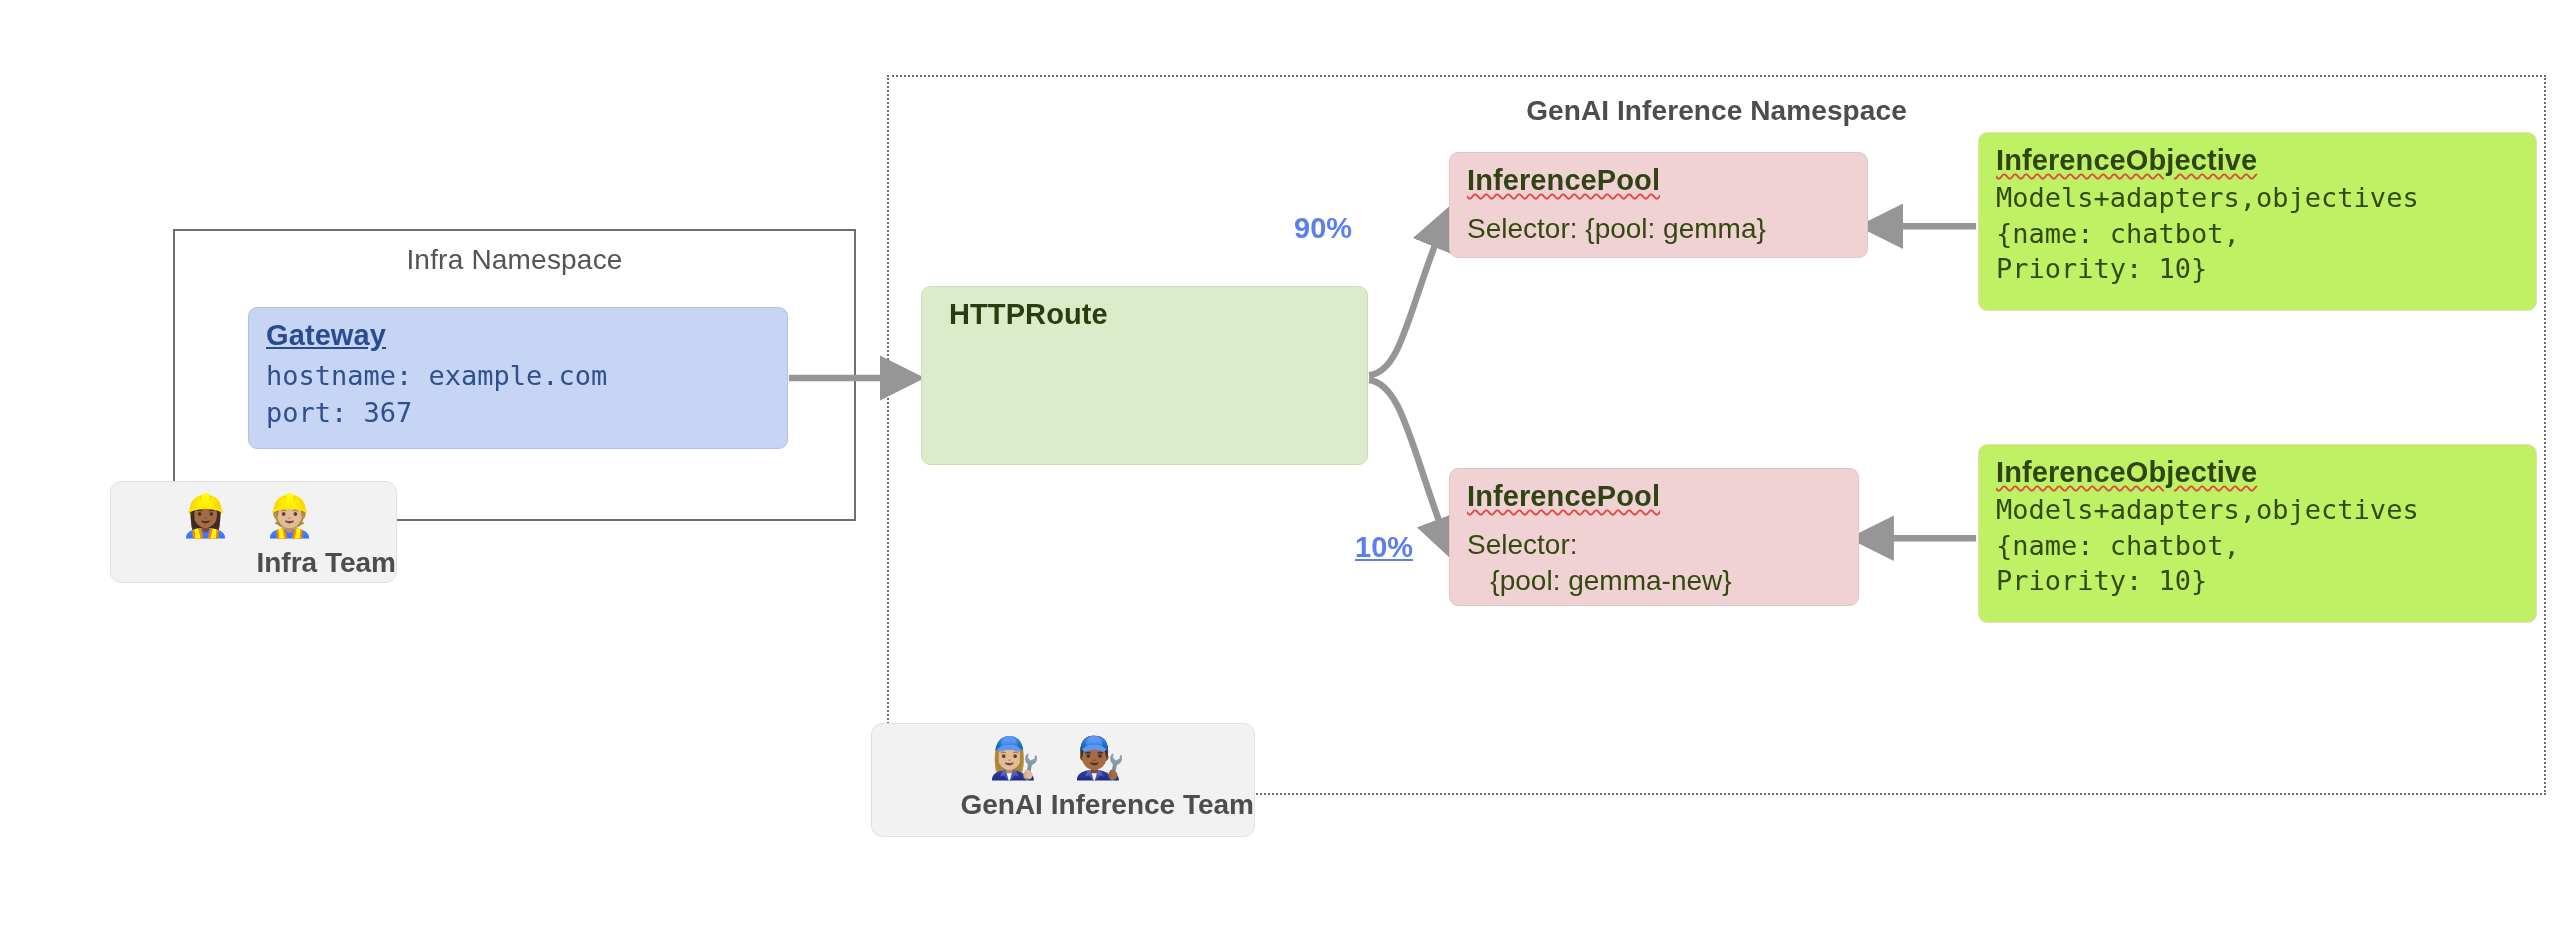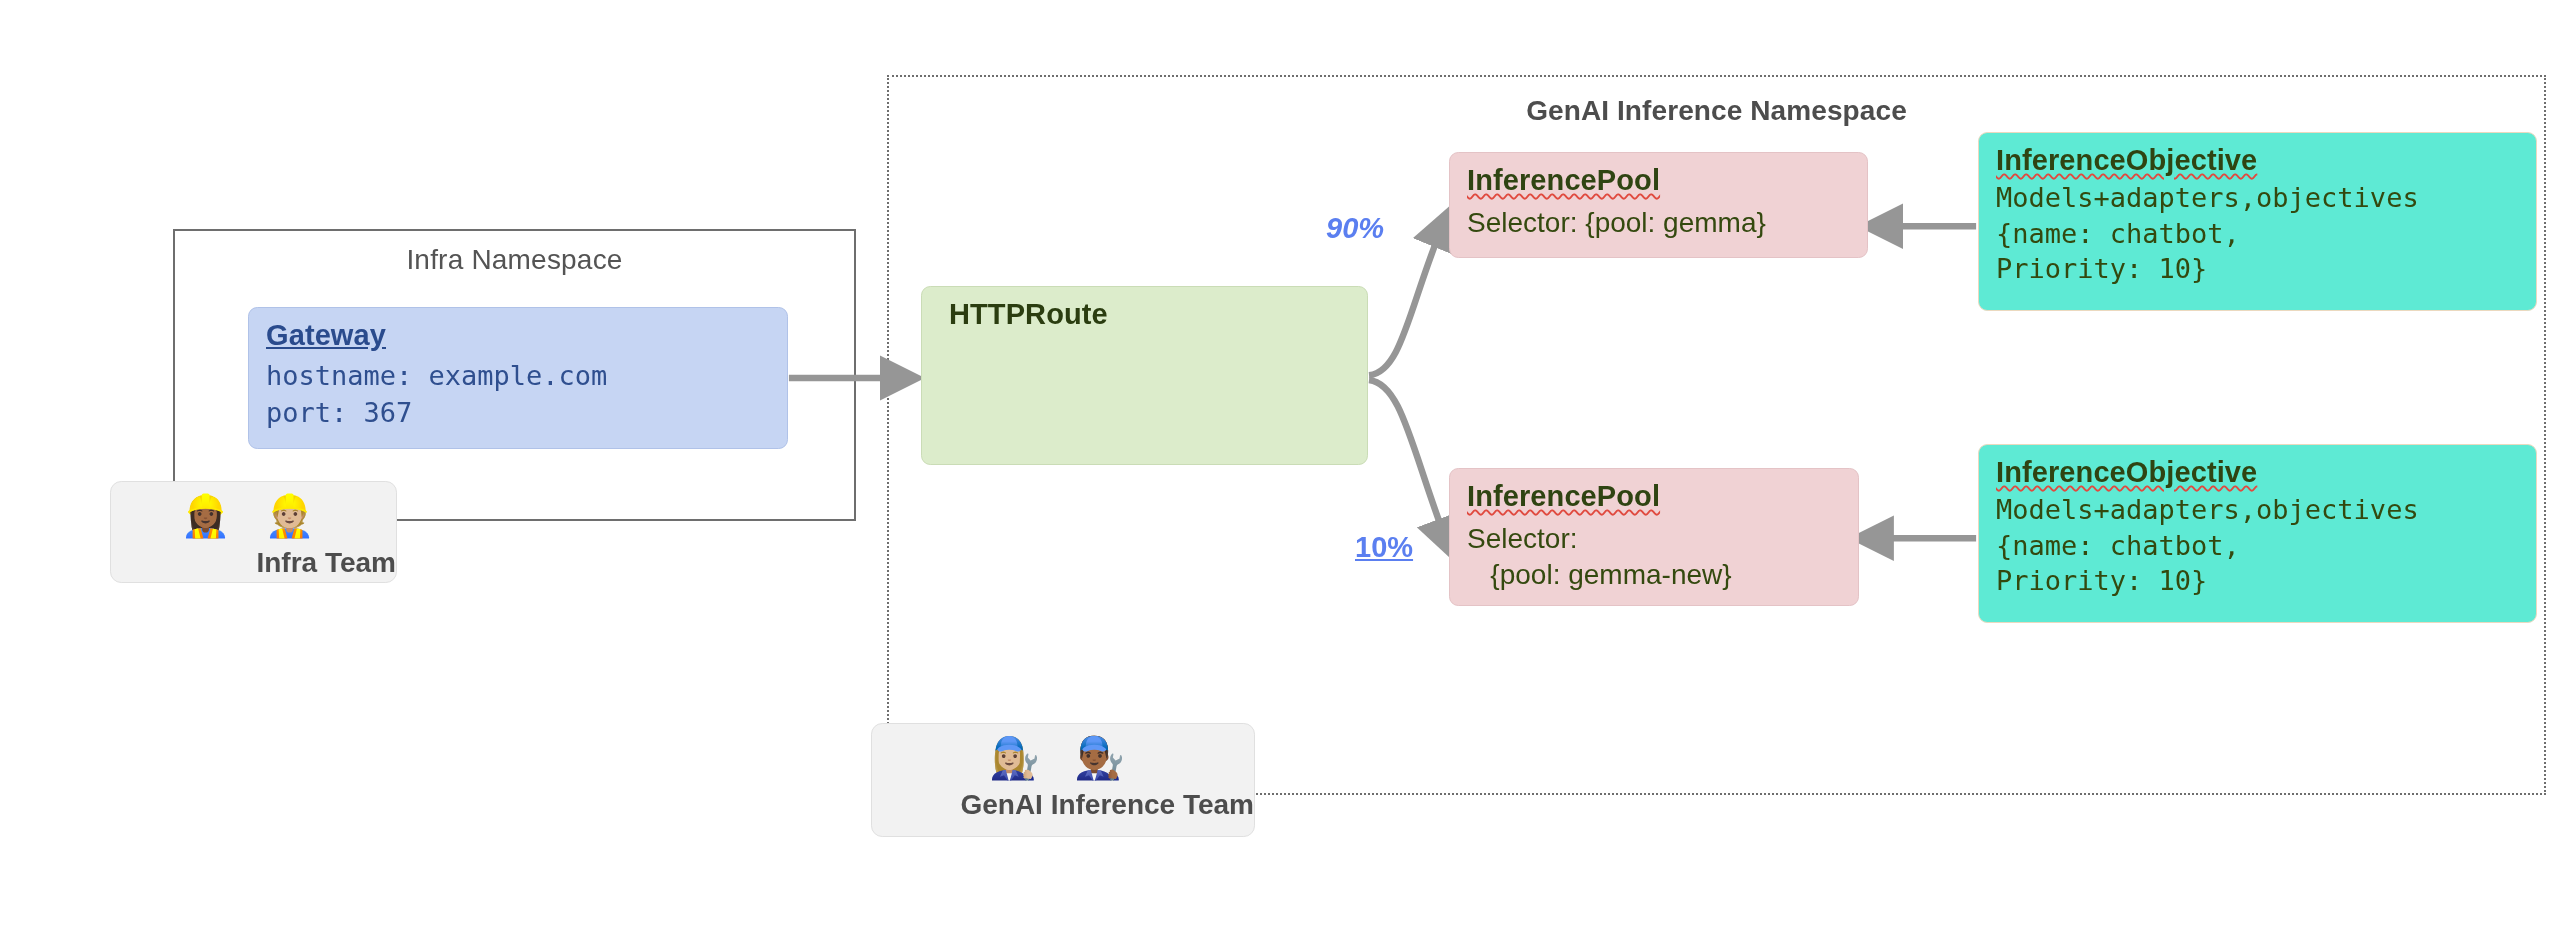--- a/index.html
+++ b/index.html
@@ -80,28 +80,28 @@
   }
   #httproute-card .title{font-size:29px;color:#2b3d10;}
   #httproute-card .body{font-size:27px;color:#33490f;line-height:1.39;margin-top:4.7px;}
 
   .pool-card{
     background:#f0d2d4; border:0.9px solid #e4c3c6;
   }
   .pool-card .title{font-size:29px;color:#2f4412;}
   .pool-card .body{
     font-family:"Liberation Sans", sans-serif;
-    font-size:28px;color:#34490f;line-height:1.28;margin-top:8px;
+    font-size:28px;color:#34490f;line-height:1.28;margin-top:14px;
     white-space:pre;
   }
   #pool-gemma{left:1449px; top:152px; width:419px; height:106px;}
   #pool-gemma-new{left:1449px; top:468px; width:410px; height:138px;}
 
   .objective-card{
-    background:#5eead4; border:0.9px solid #ebd9bf;
+    background:#bef264; border:0.9px solid #ebd9bf;
   }
   .objective-card .title{font-size:29px;color:#2f4412;}
   .objective-card .body{
     font-family:"DejaVu Sans Mono", monospace;
     font-size:27px;color:#33490f;line-height:1.32;margin-top:2.8px;
     white-space:pre;
   }
   #objective-top{left:1978px; top:132px; width:559px; height:179px;}
   #objective-bottom{left:1978px; top:444px; width:559px; height:179px;}
 
@@ -130,21 +130,21 @@
   }
   #infra-team{left:110px; top:481px; width:287px; height:102px;}
   #genai-team{left:871px; top:723px; width:384px; height:114px;}
 
   
   .pct{
     font-size:29px;
     font-weight:700;
     color:#5b7ff0;
   }
-  #pct-90{left:1326px; top:212px;font-style:italic;}
+  #pct-90{left:1294px; top:212px;}
   #pct-10{left:1355px; top:531px;text-decoration:underline;}
 
   
   #arrows{left:0; top:0; width:2576px; height:933px; pointer-events:none;}
 </style>
 </head>
 <body>
 
 <div id="canvas">
 

